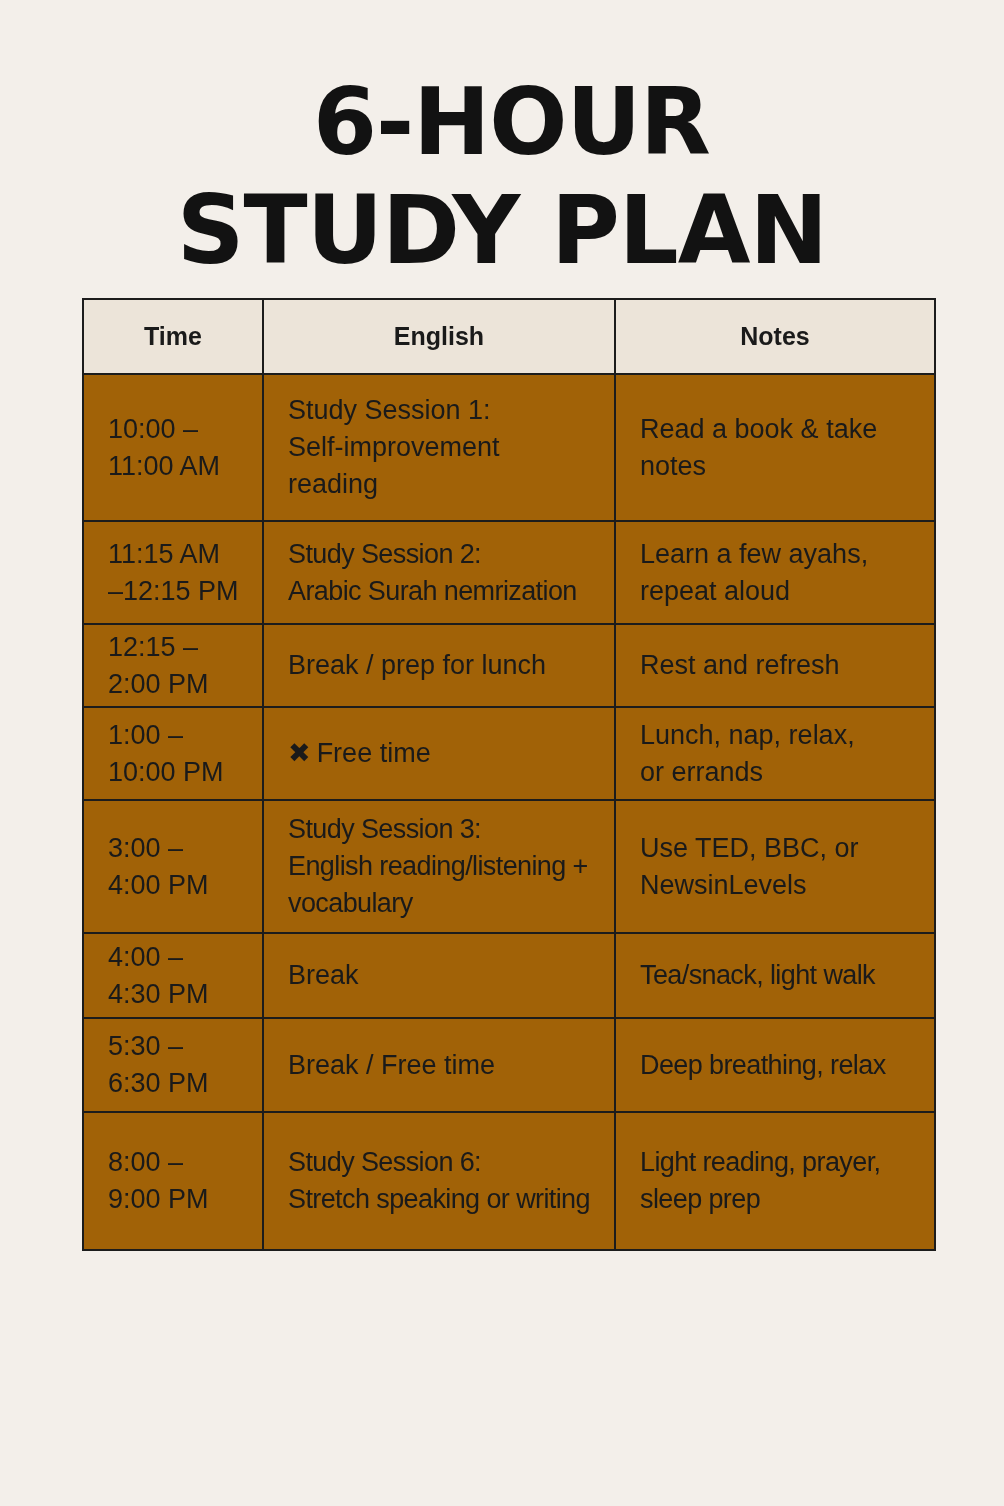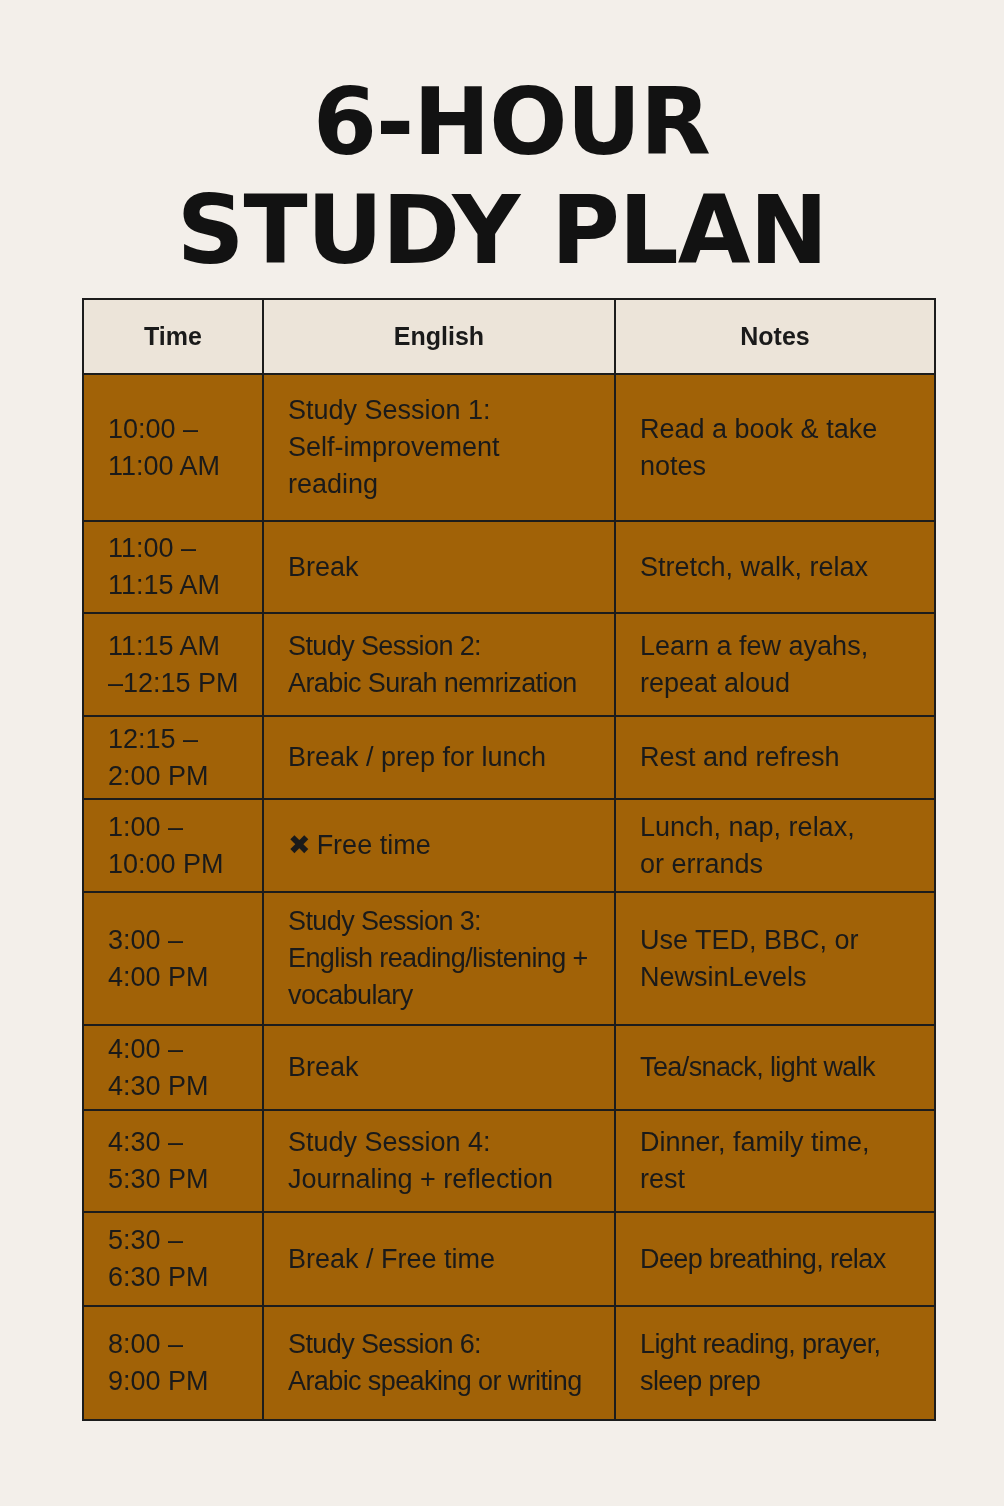--- a/index.html
+++ b/index.html
@@ -110,32 +110,20 @@
         <span>Study Session 1:</span><br>
         <span>Self-improvement</span><br>
         <span>reading</span>
       </td>
       <td class="notes">
         <span>Read a book &amp; take</span><br>
         <span>notes</span>
       </td>
     </tr>
 
-    <tr style="height:92px">
-      <td class="time">
-        <span>11:00 –</span><br>
-        <span>11:15 AM</span>
-      </td>
-      <td class="act">
-        <span>Break</span>
-      </td>
-      <td class="notes">
-        <span>Stretch, walk, relax</span>
-      </td>
-    </tr>
 
     <tr style="height:103px">
       <td class="time">
         <span>11:15 AM</span><br>
         <span>–12:15 PM</span>
       </td>
       <td class="act tight">
         <span>Study Session 2:</span><br>
         <span>Arabic Surah nemrization</span>
       </td>
@@ -194,56 +182,42 @@
         <span>4:30 PM</span>
       </td>
       <td class="act">
         <span>Break</span>
       </td>
       <td class="notes tight">
         <span>Tea/snack, light walk</span>
       </td>
     </tr>
 
-    <tr style="height:102px">
-      <td class="time">
-        <span>4:30 –</span><br>
-        <span>5:30 PM</span>
-      </td>
-      <td class="act">
-        <span>Study Session 4:</span><br>
-        <span>Journaling + reflection</span>
-      </td>
-      <td class="notes">
-        <span>Dinner, family time,</span><br>
-        <span>rest</span>
-      </td>
-    </tr>
 
     <tr style="height:94px">
       <td class="time">
         <span>5:30 –</span><br>
         <span>6:30 PM</span>
       </td>
       <td class="act">
         <span>Break / Free time</span>
       </td>
       <td class="notes tight">
         <span>Deep breathing, relax</span>
       </td>
     </tr>
 
-    <tr style="height:114px">
+    <tr style="height:138px">
       <td class="time">
         <span>8:00 –</span><br>
         <span>9:00 PM</span>
       </td>
       <td class="act tight">
         <span>Study Session 6:</span><br>
-        <span>Arabic speaking or writing</span>
+        <span>Stretch speaking or writing</span>
       </td>
       <td class="notes tight">
         <span>Light reading, prayer,</span><br>
         <span>sleep prep</span>
       </td>
     </tr>
   </tbody>
 </table>
 
 </body></html>

